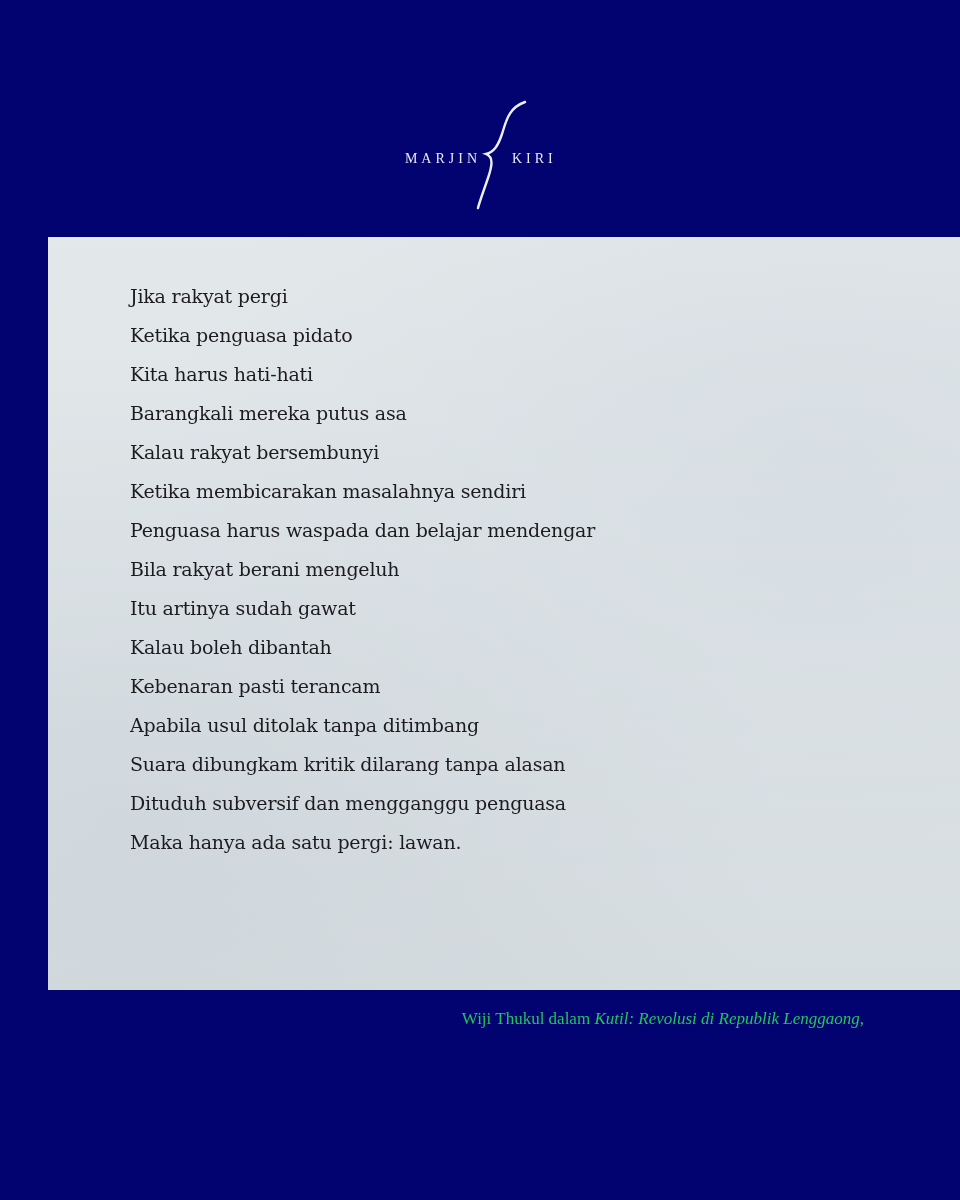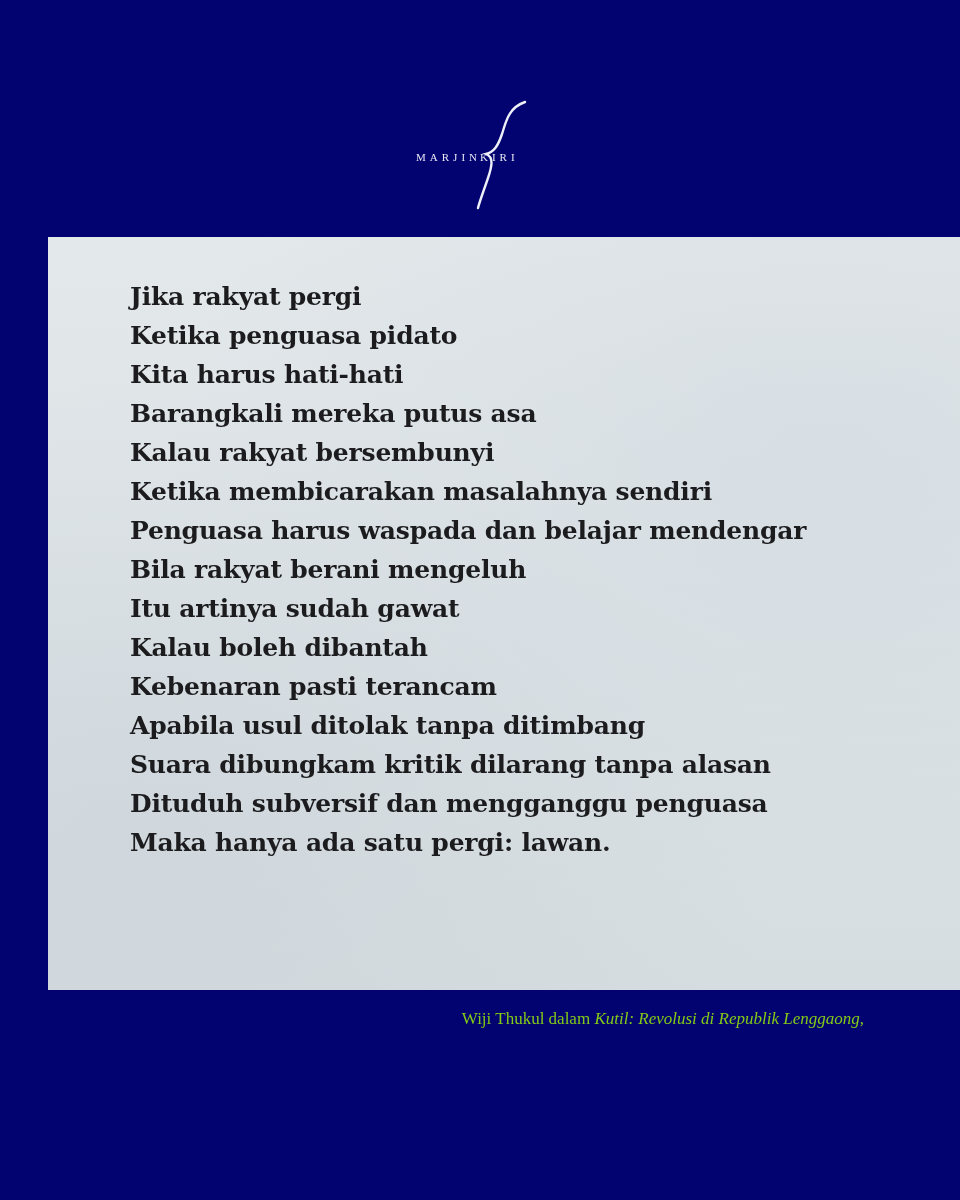--- a/index.html
+++ b/index.html
@@ -13,23 +13,24 @@
   .logo {
     position: absolute;
     left: 380px; top: 100px;
     width: 200px; height: 110px;
   }
   .logo svg { position: absolute; left: 0; top: 0; }
   .logo-left, .logo-right {
     position: absolute;
     top: 51px;
     color: #e8e8f4;
-    font-size: 11px;
+    font-size: 14px;
     letter-spacing: 4px;
     font-family: "Liberation Serif", serif;
+    margin-left: 32px;
   }
   .logo-left { right: 99px; text-align: right; }
   .logo-right { left: 100px; }
   .photo {
     position: absolute;
     left: 48px; top: 237px;
     width: 912px; height: 753px;
     background:
       radial-gradient(ellipse at 85% 30%, rgba(200,210,220,0.35), transparent 60%),
       radial-gradient(ellipse at 10% 80%, rgba(190,200,210,0.35), transparent 55%),
@@ -47,32 +48,31 @@
     filter: blur(1.2px);
   }
   .poem {
     position: absolute;
     left: 82px; top: 40px;
     margin: 0; padding: 0;
     list-style: none;
   }
   .poem li {
     font-family: "DejaVu Serif", "Liberation Serif", serif;
-    font-size: 25px;
+    font-size: 19px;
     line-height: 39px;
     color: #1c1c1e;
     white-space: nowrap;
     letter-spacing: -0.2px;
-    font-weight: bold;
   }
   .caption {
     position: absolute;
     right: 96px; top: 1008px;
     text-align: right;
-    color: #84cc16;
+    color: #22c55e;
     font-size: 17px;
     line-height: 22px;
   }
   .caption em { font-style: italic; }
 </style>
 </head>
 <body>
 
 <div class="logo">
   <svg width="200" height="110" viewBox="0 0 200 110">

